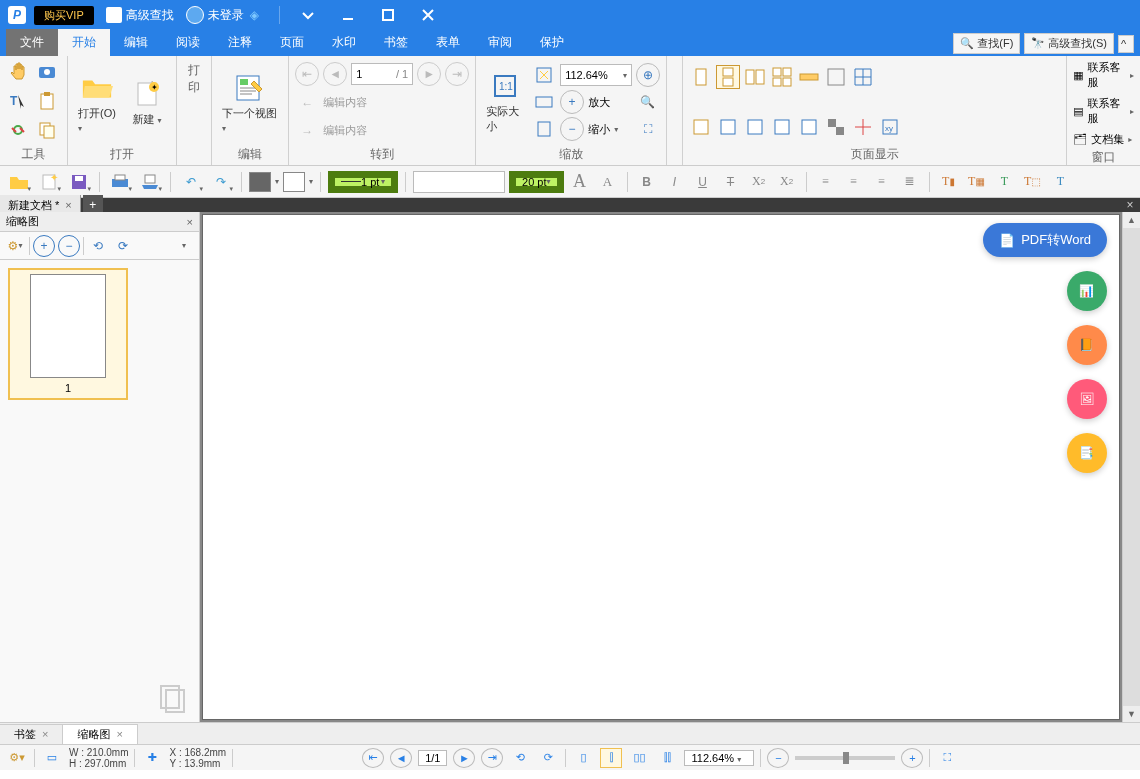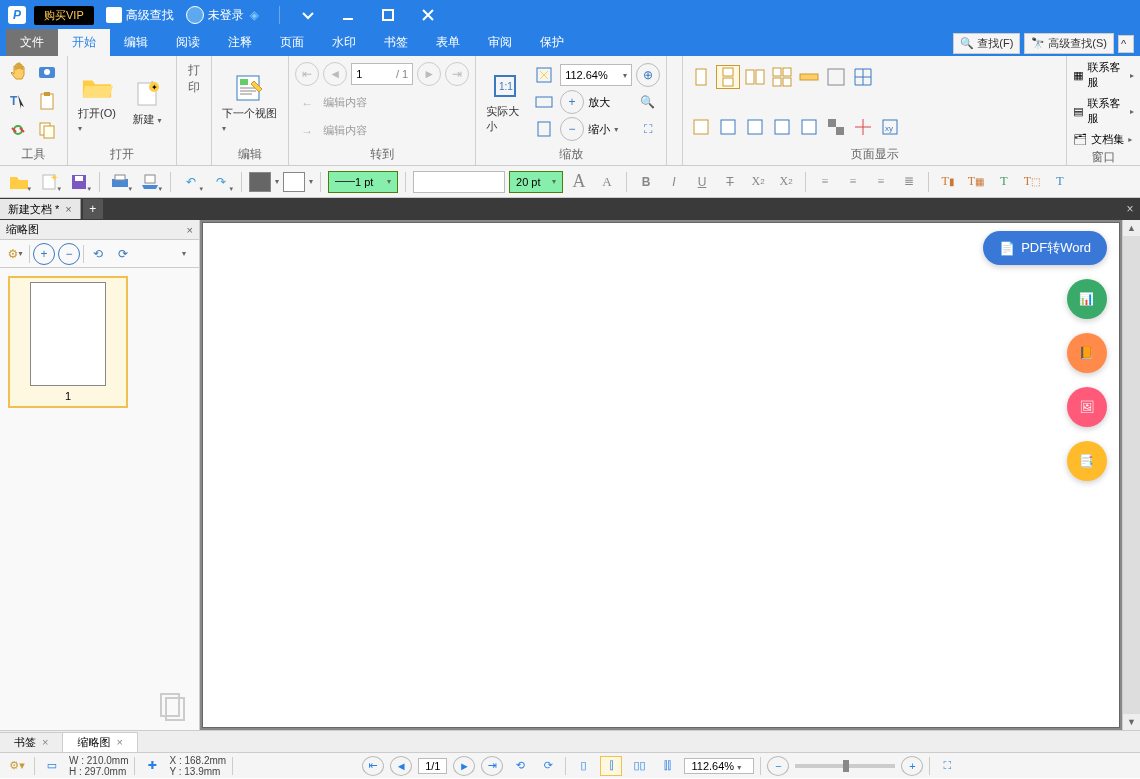--- a/index.html
+++ b/index.html
@@ -49,26 +49,26 @@
 .zoom-row .lbl { font-size:11px; }
 .win-col { display:flex; flex-direction:column; gap:6px; font-size:11px; }
 .win-row { display:flex; align-items:center; gap:4px; }
 
 
 .qtoolbar { height:32px; background:#f5f5f5; border-bottom:1px solid #ccc; display:flex; align-items:center; padding:0 6px; gap:4px; }
 .qsep { width:1px; height:20px; background:#ccc; margin:0 3px; }
 .qbtn { width:26px; height:24px; display:flex; align-items:center; justify-content:center; cursor:pointer; position:relative; }
 .qbtn .dd { position:absolute; right:1px; bottom:1px; font-size:7px; color:#666; }
 .color-sw { width:22px; height:20px; border:1px solid #888; }
-.pt-input { border:1px solid #4d7c0f; background:#86efac; height:22px; display:flex; align-items:center; padding:0 6px; font-size:11px; min-width:70px; }
+.pt-input { border:7px solid #4d7c0f; background:#bef264; height:22px; display:flex; align-items:center; padding:0 6px; font-size:11px; min-width:70px; }
 .font-input { border:1px solid #bbb; background:#fff; height:22px; width:92px; }
 .fmt-btn { width:24px; height:24px; display:flex; align-items:center; justify-content:center; color:#888; cursor:pointer; font-family:serif; }
 
 
-.doctabs { height:22px; background:#3a3a3a; display:flex; align-items:center; }
+.doctabs { height:14px; background:#3a3a3a; display:flex; align-items:center; }
 .doctab { background:#e8e8e8; height:20px; padding:0 8px; display:flex; align-items:center; font-size:11px; border-right:1px solid #999; }
 .doctab .close { margin-left:6px; color:#666; }
 .addtab { width:20px; height:20px; background:#555; color:#fff; display:flex; align-items:center; justify-content:center; margin-left:2px; }
 .doctabs .closeall { margin-left:auto; color:#ccc; width:20px; text-align:center; }
 
 
 .main { display:flex; height:510px; }
 .thumbpanel { width:200px; border-right:1px solid #ccc; display:flex; flex-direction:column; background:#f9f9f9; }
 .thumb-header { height:20px; background:#eee; border-bottom:1px solid #ccc; display:flex; align-items:center; padding:0 6px; font-size:11px; }
 .thumb-header .x { margin-left:auto; color:#666; }

